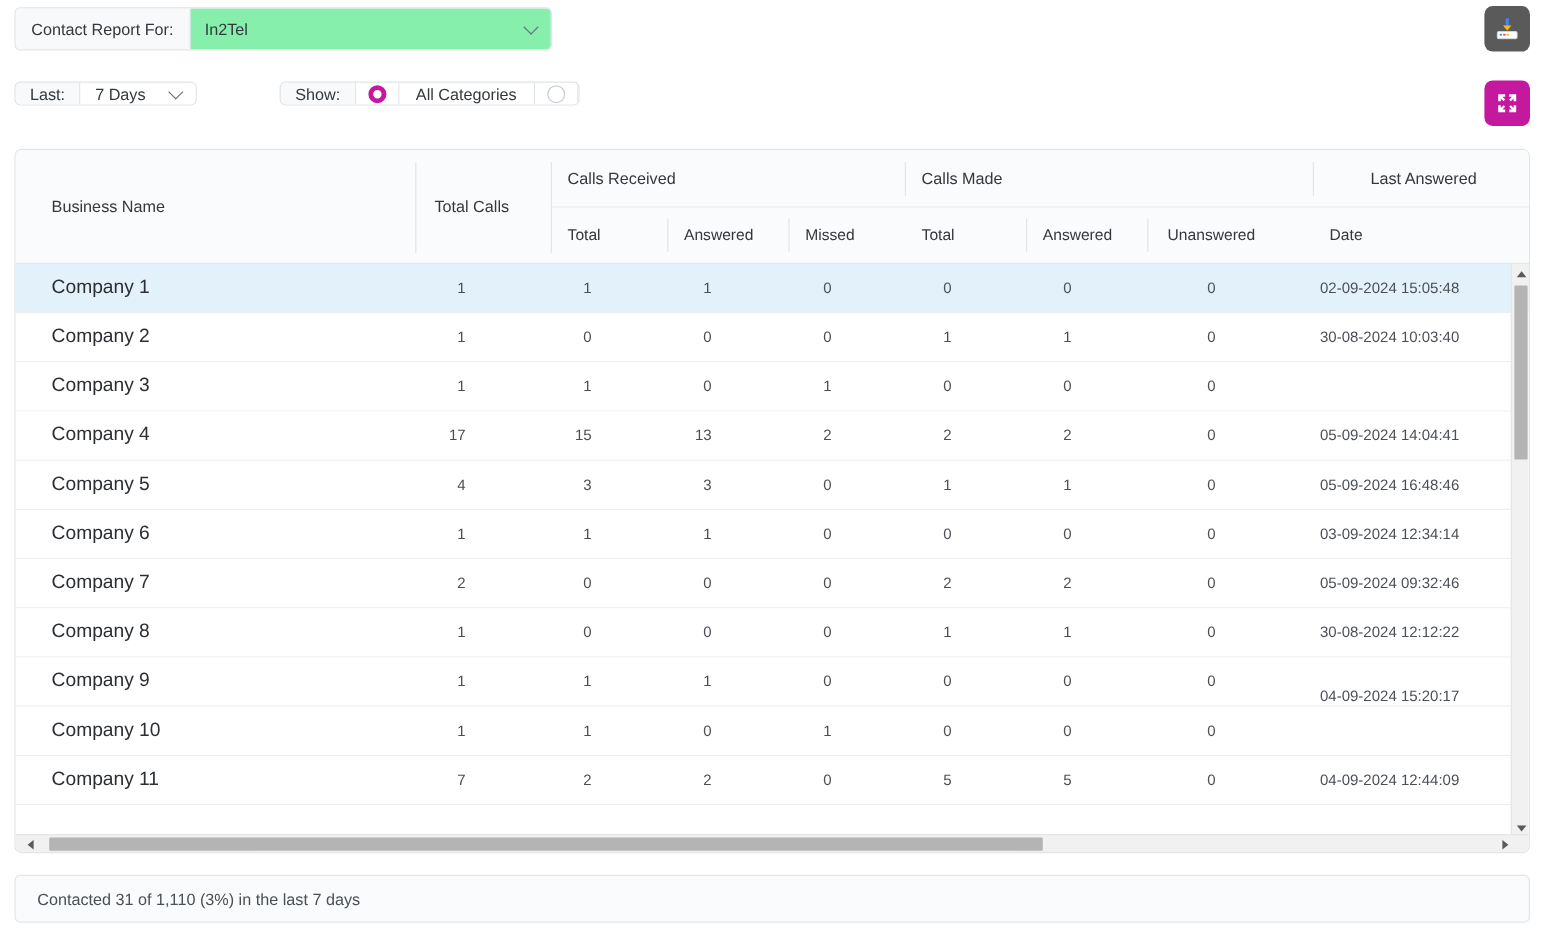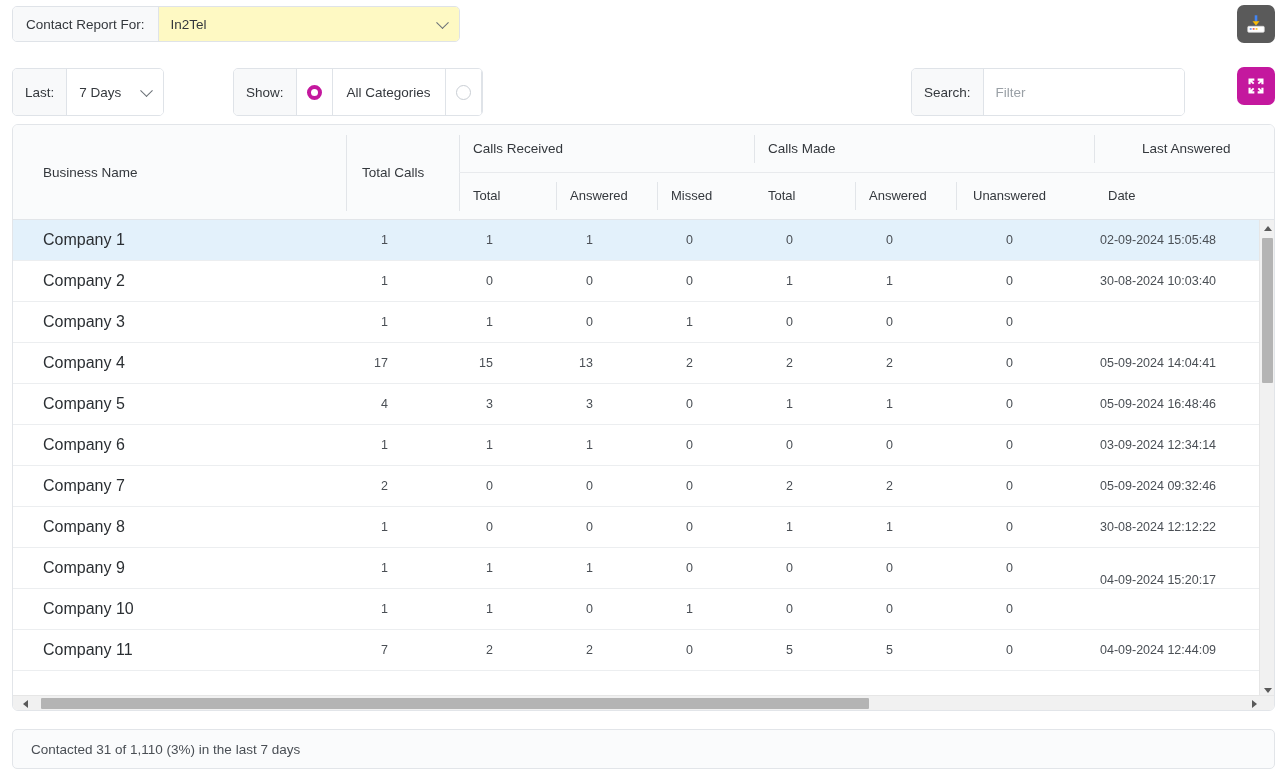--- a/index.html
+++ b/index.html
@@ -31,21 +31,21 @@
     background: #f8f9fa;
     border-right: 1px solid #dfe3e8;
     white-space: nowrap;
   }
   .report-select {
     position: relative;
     width: 300px;
     display: flex; align-items: center;
     padding: 0 12px;
     font-size: 13.5px; color: #34383d;
-    background: #fef9c3;
+    background: #86efac;
   }
   .chev {
     position: absolute; right: 12px; top: 50%;
     width: 9px; height: 9px;
     border-right: 1.6px solid #6b7177;
     border-bottom: 1.6px solid #6b7177;
     transform: translateY(-65%) rotate(45deg);
   }
   .chev.light { border-color: #c2c7cc; }
 
@@ -57,21 +57,21 @@
     cursor: pointer; border: none;
   }
 
   
   .filterbar {
     position: absolute; left: 0; top: 62px; width: 1287px; height: 48px;
   }
   .ctl {
     position: absolute;
     display: flex; align-items: stretch;
-    height: 48px;
+    height: 20px;
     border: 1px solid #dfe3e8; border-radius: 5px;
     background: #ffffff;
     overflow: hidden;
   }
   .ctl .lab {
     display: flex; align-items: center; padding: 0 12px;
     font-size: 13.5px; color: #34383d;
     background: #f8f9fa; border-right: 1px solid #dfe3e8;
     white-space: nowrap;
   }
@@ -275,24 +275,20 @@
     <div class="lab">Show:</div>
     <div class="radio-cell">
       <span class="radio on"></span>
     </div>
     <div class="cat-label">All Categories</div>
     <div class="radio-cell">
       <span class="radio"></span>
     </div>
   </div>
 
-  <div class="ctl" id="search-ctl">
-    <div class="lab">Search:</div>
-    <input class="search-input" type="text" placeholder="Filter" style="">
-  </div>
 
   <button class="expand-btn">
     <svg width="20" height="20" viewBox="0 0 24 24">
       <path d="M3 3 H10 V5.6 H7.2 L10 8.4 L8.4 10 L5.6 7.2 V10 H3 Z" fill="#ffffff"></path>
       <path d="M21 3 H14 V5.6 H16.8 L14 8.4 L15.6 10 L18.4 7.2 V10 H21 Z" fill="#ffffff"></path>
       <path d="M3 21 H10 V18.4 H7.2 L10 15.6 L8.4 14 L5.6 16.8 V14 H3 Z" fill="#ffffff"></path>
       <path d="M21 21 H14 V18.4 H16.8 L14 15.6 L15.6 14 L18.4 16.8 V14 H21 Z" fill="#ffffff"></path>
     </svg>
   </button>
 </div>

